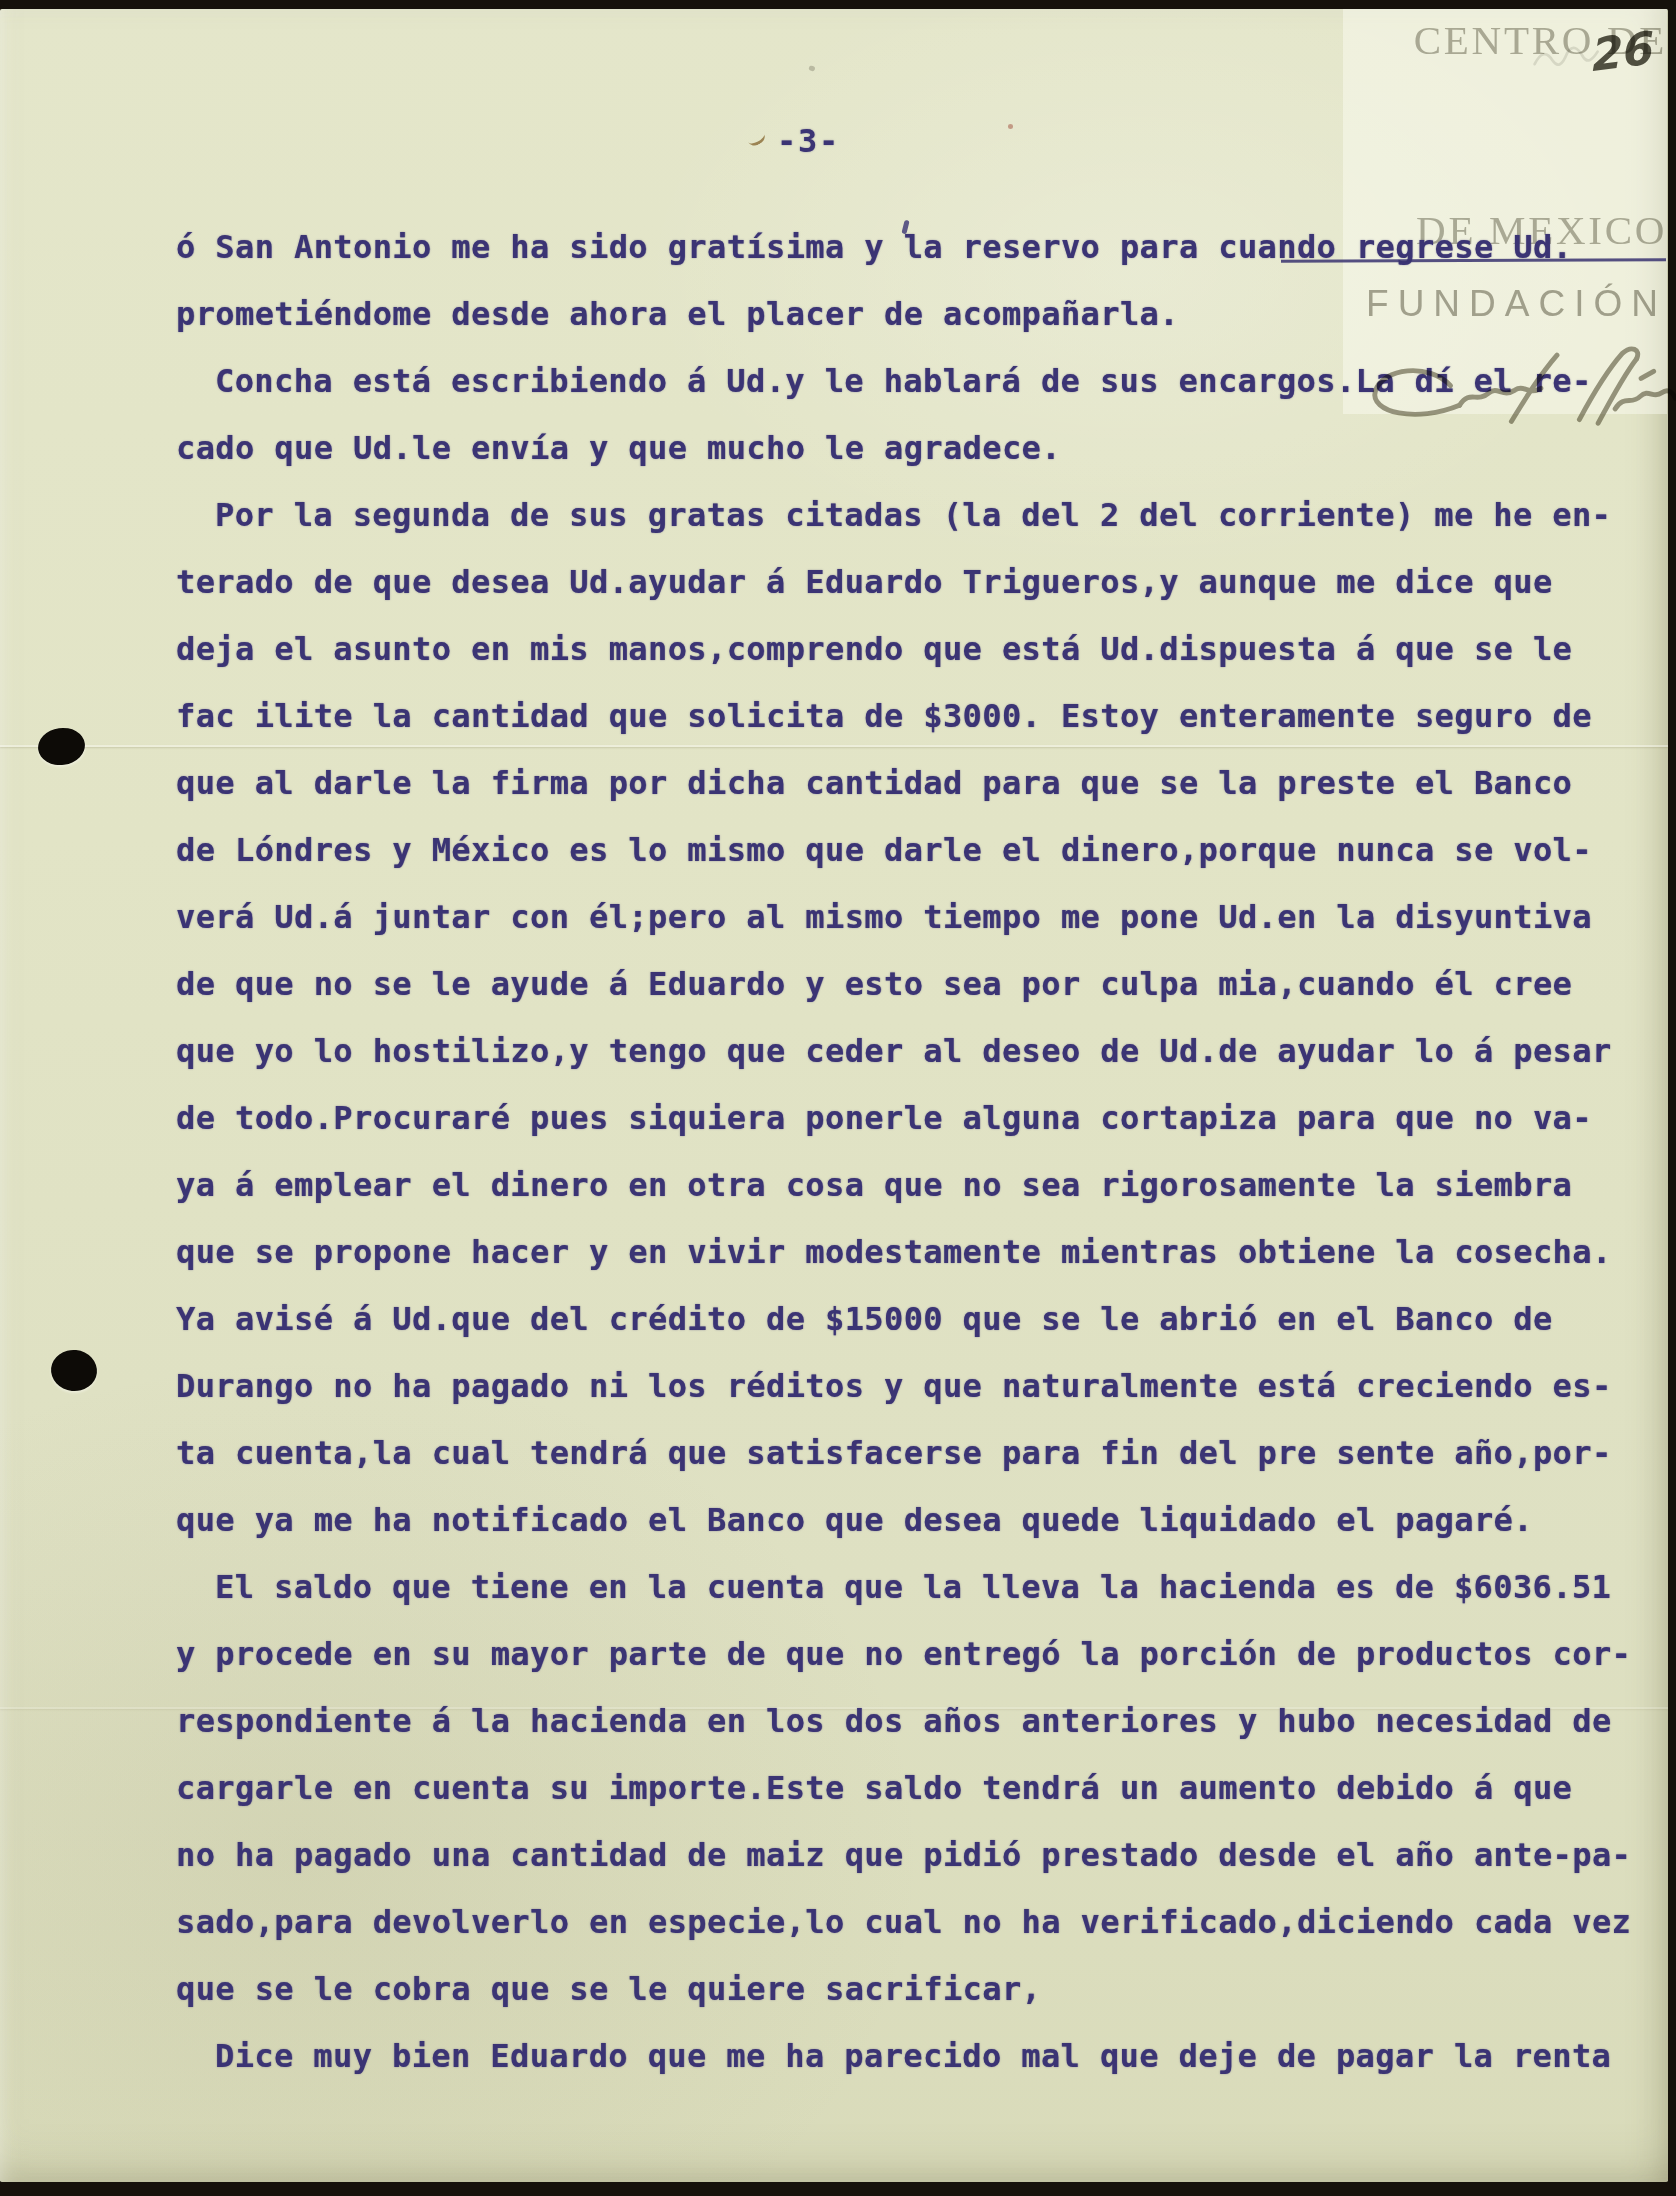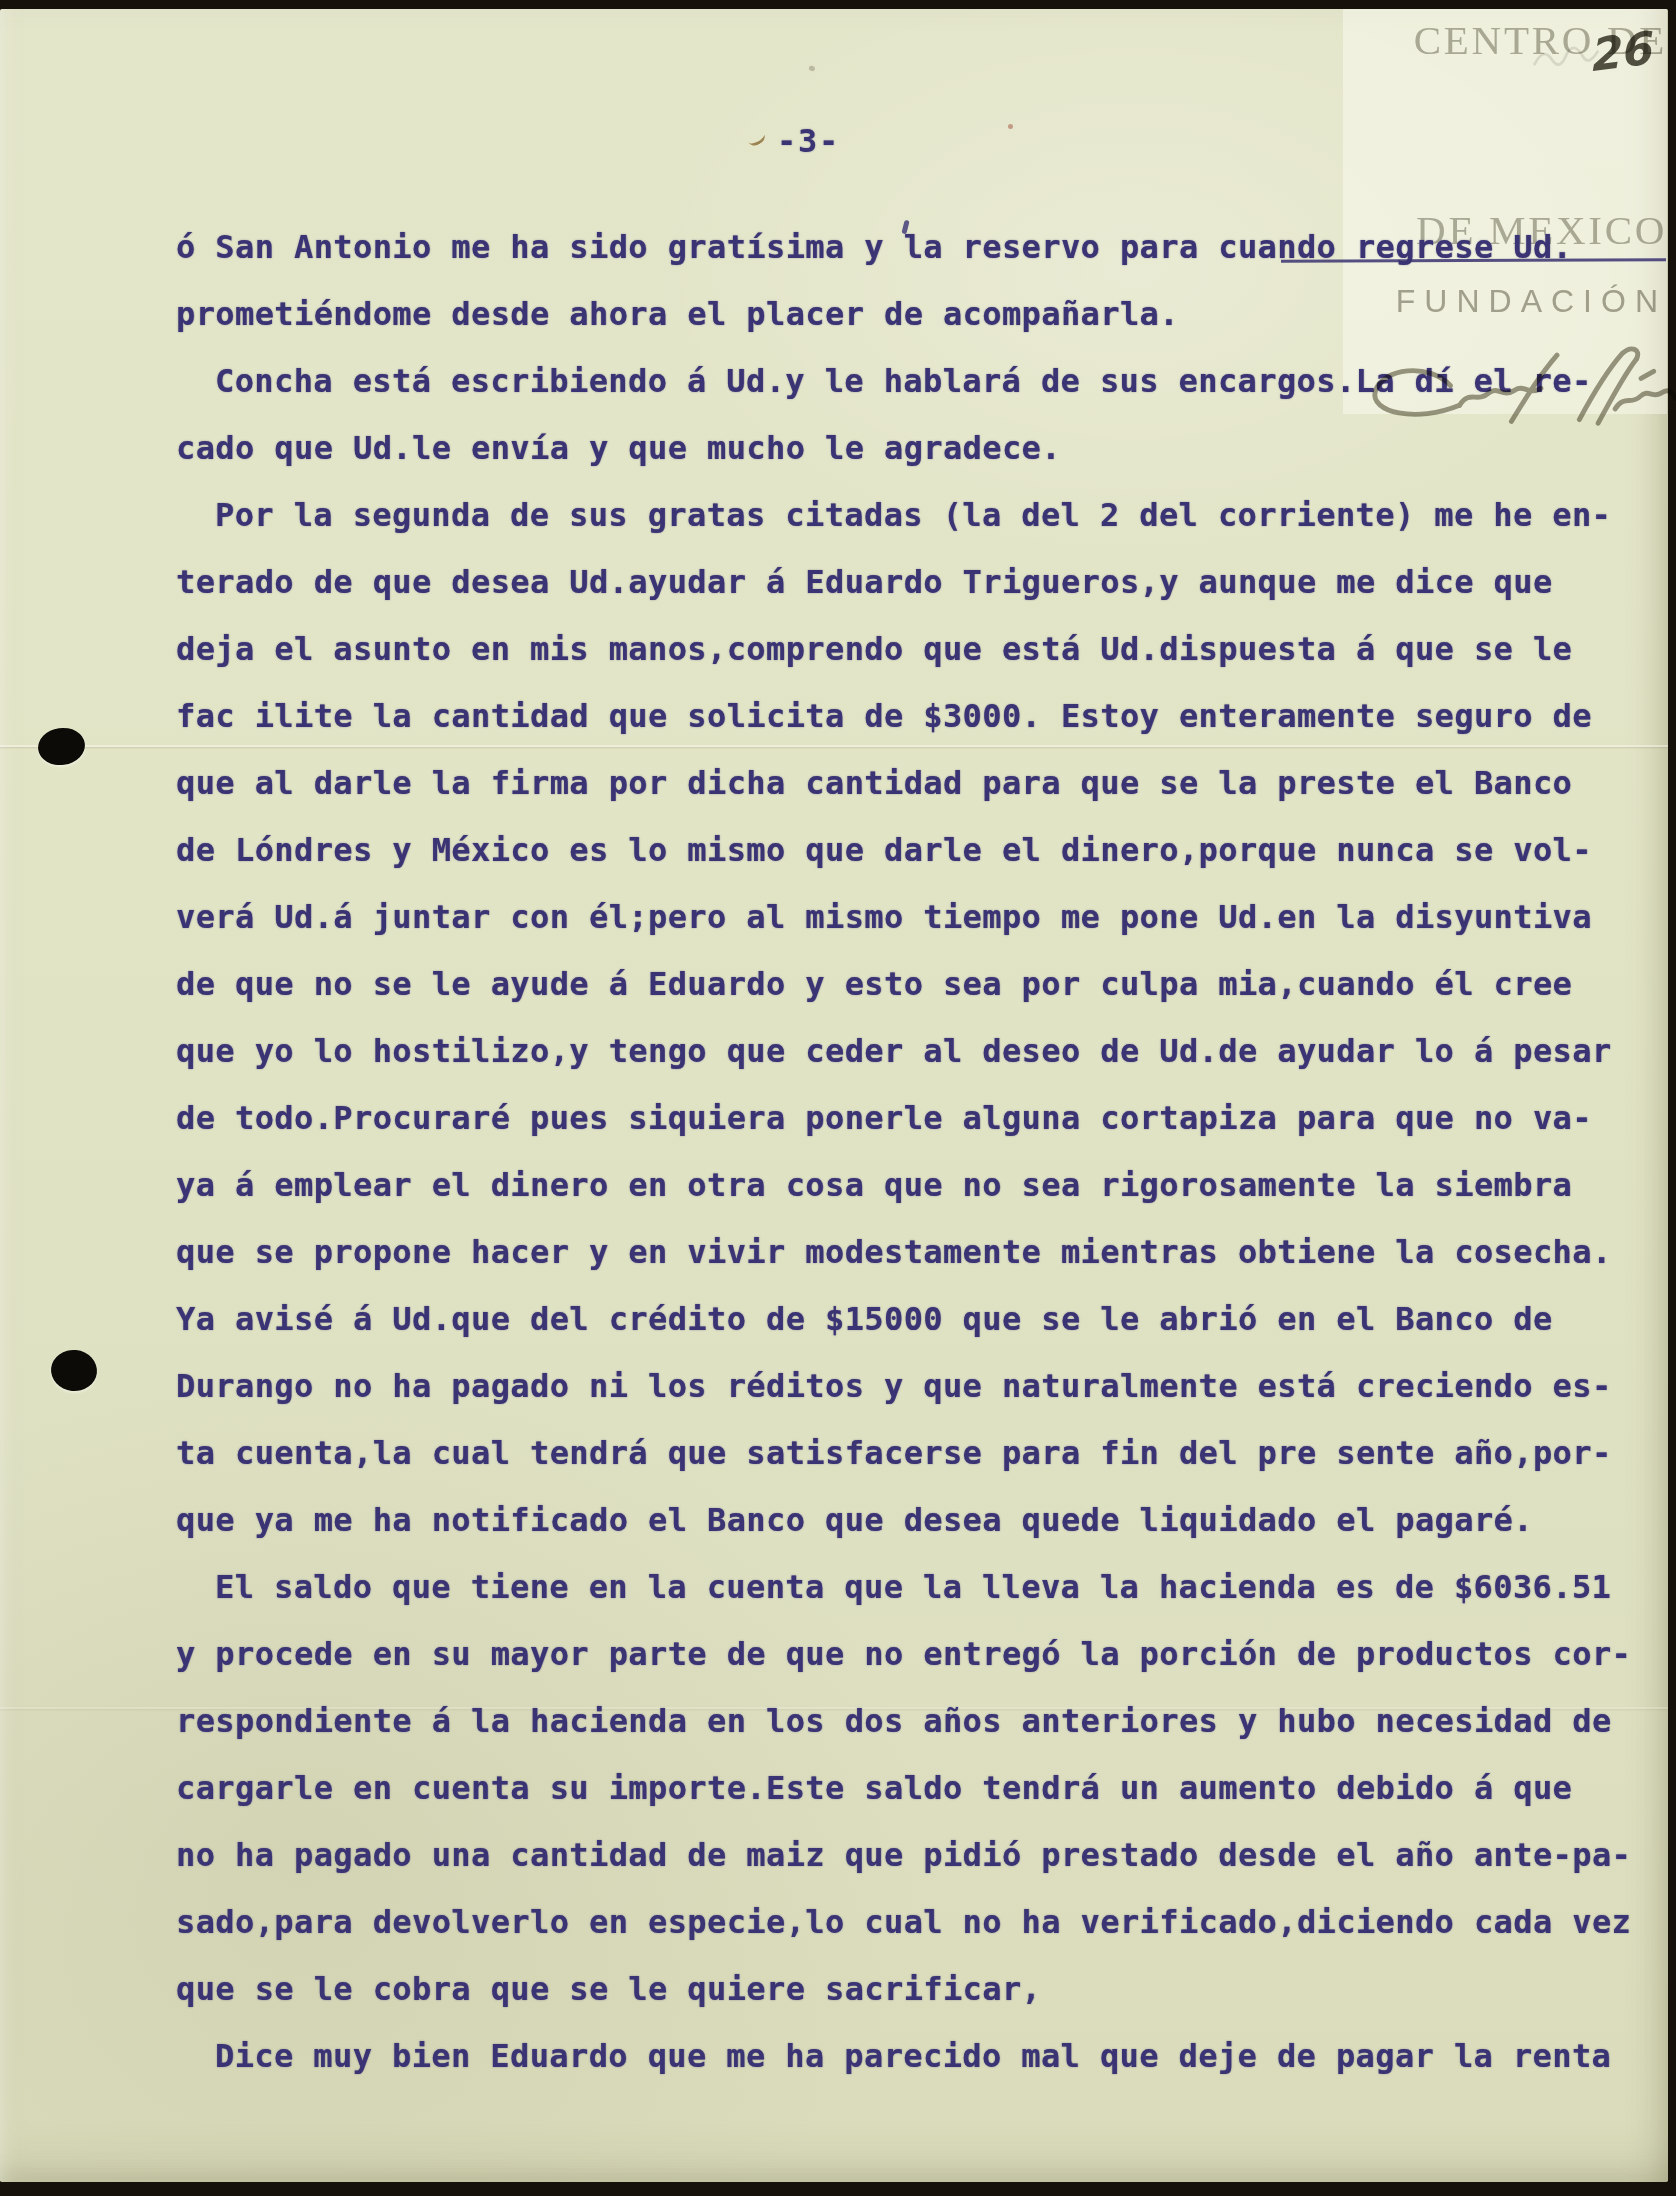--- a/index.html
+++ b/index.html
@@ -39,21 +39,21 @@
     mix-blend-mode:multiply;
   }
   .wm-serif{
     font-family:"Liberation Serif", serif;
     font-size:41px;letter-spacing:2.7px;color:rgba(134,132,118,0.62);
   }
   .wm-1{top:7.2px;} .wm-2{top:70px;} .wm-3{top:134px;} .wm-4{top:197px;}
   .wm-sans{
     top:274px;
     font-family:"Liberation Sans", sans-serif;
-    font-size:32px;letter-spacing:9px;color:rgba(138,136,124,0.72);
+    font-size:37px;letter-spacing:9px;color:rgba(138,136,124,0.72);
   }
 
   
   .textblock{
     position:absolute;left:176px;top:214px;width:1514px;
     font-size:32px;line-height:67px;letter-spacing:0.4px;
     font-weight:700;color:#3b3474;white-space:pre;
     text-shadow:0 0 1.8px rgba(59,52,116,0.50), 0.4px 0.4px 0 rgba(59,52,116,0.30);
   }
   .tline{height:67px;}

